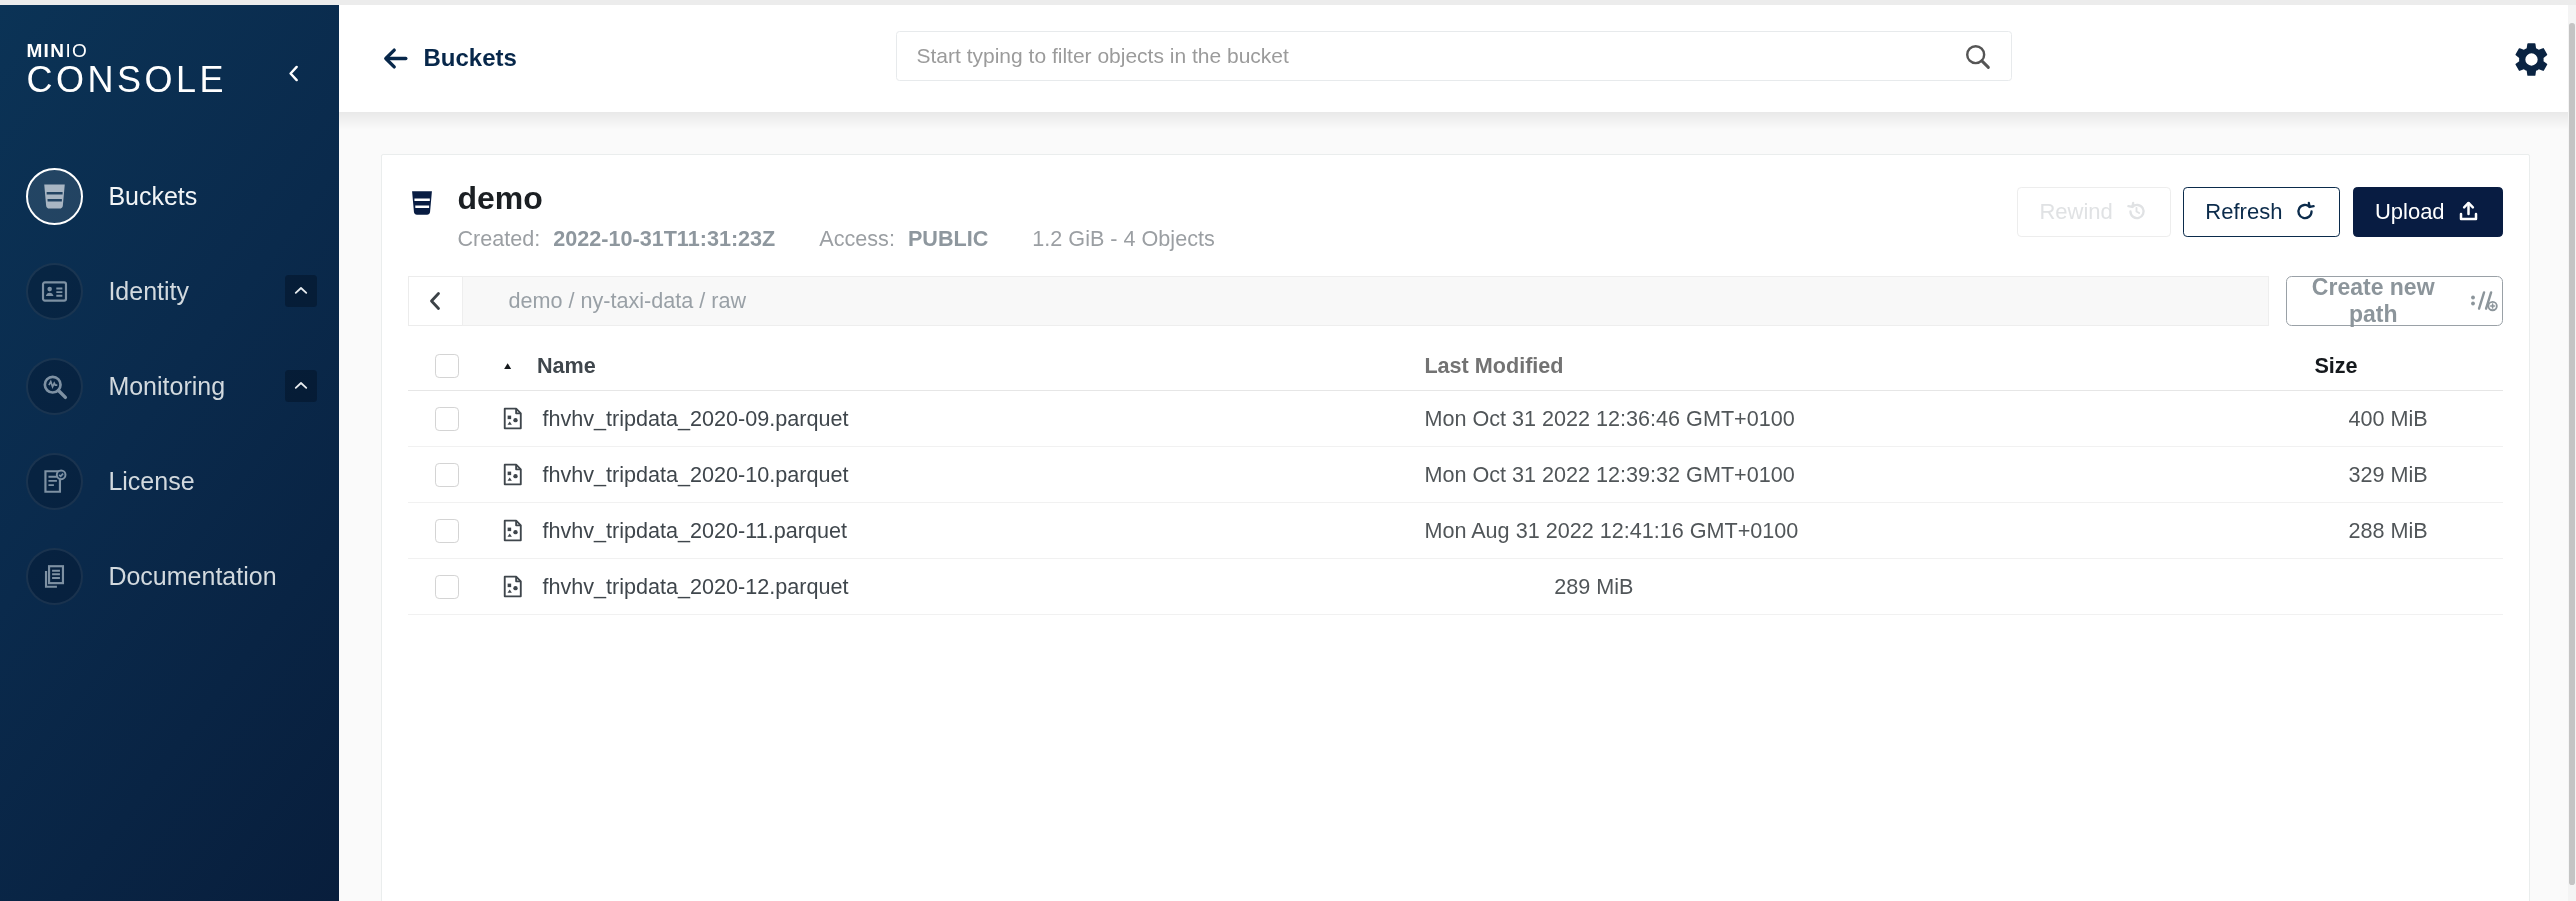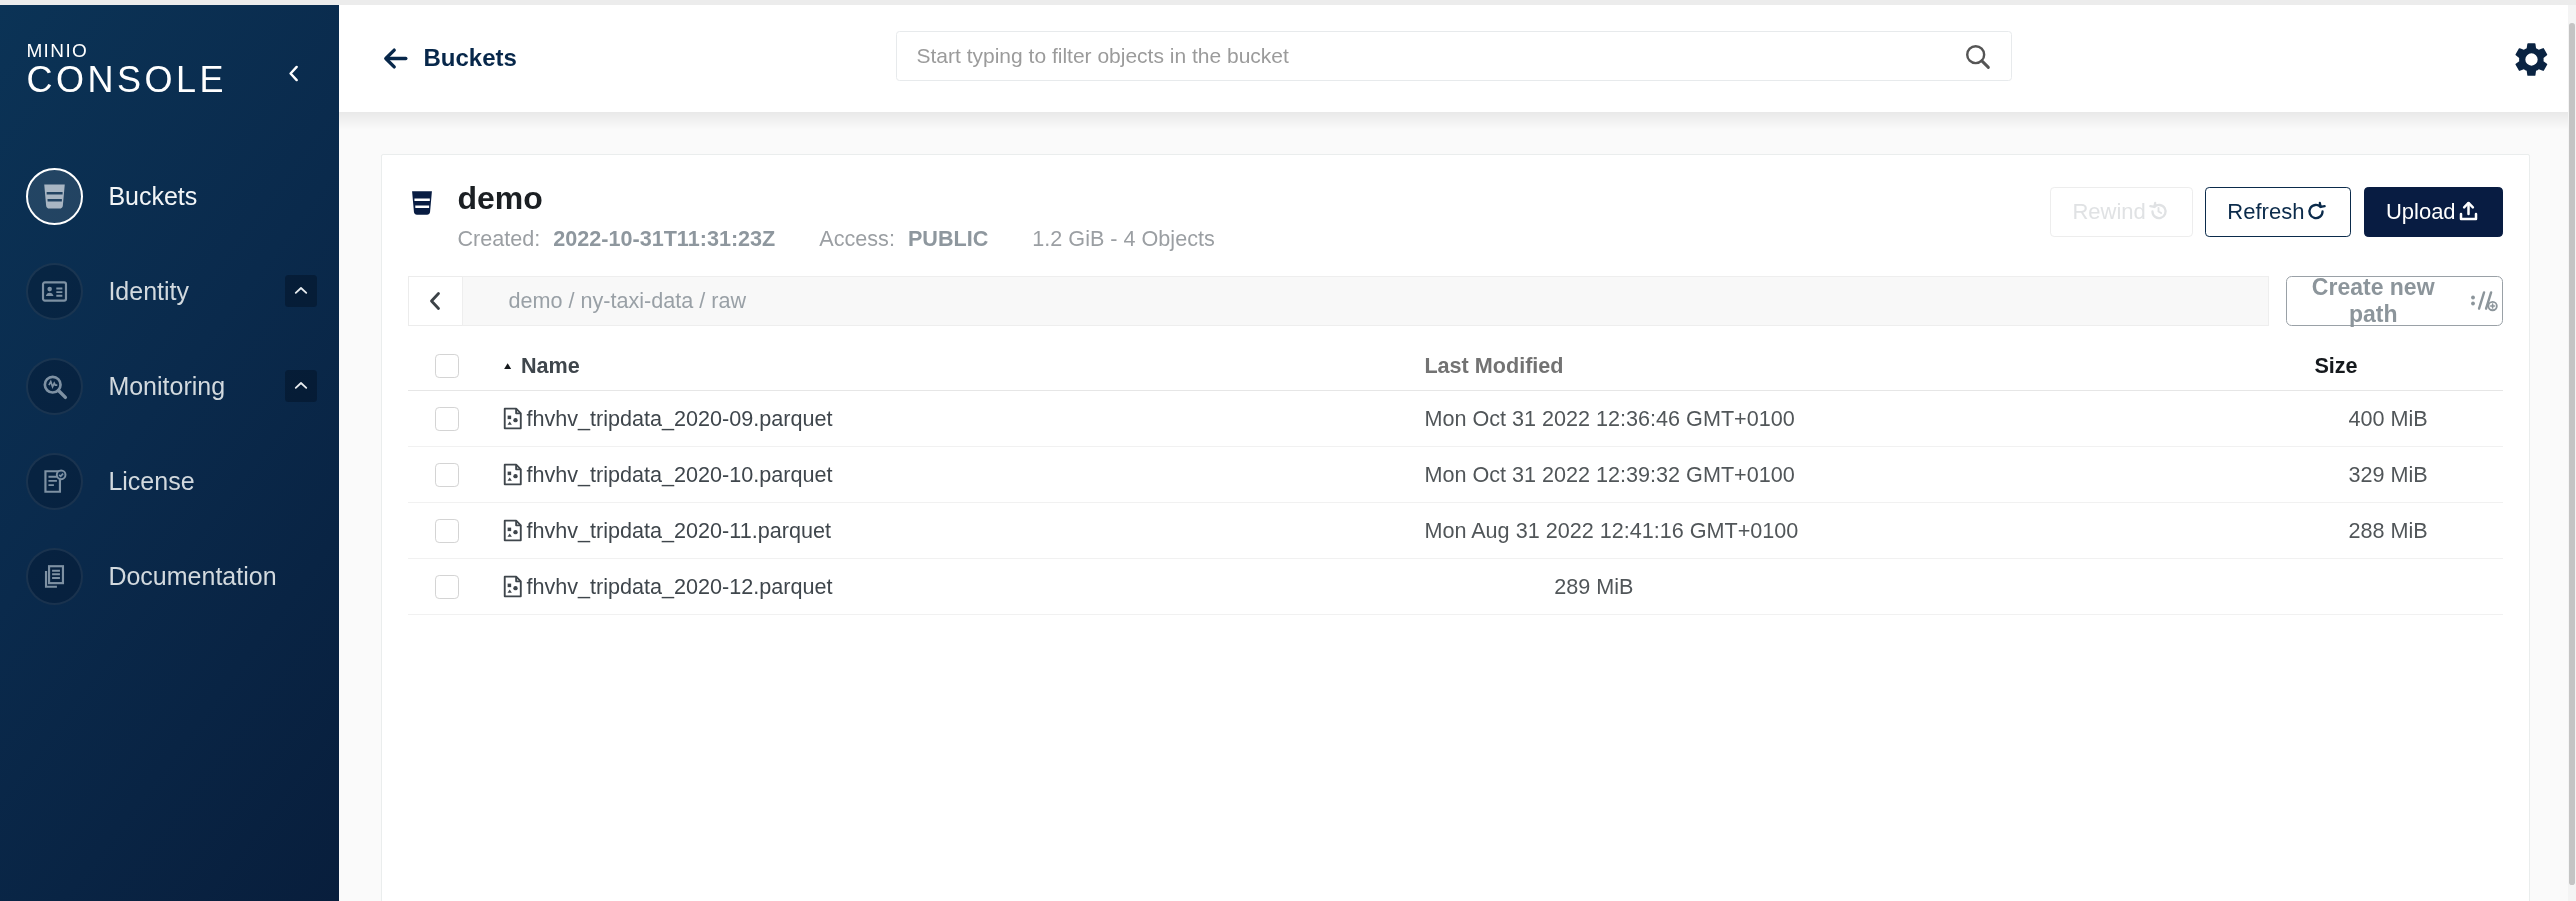--- a/index.html
+++ b/index.html
@@ -7,21 +7,21 @@
               font-family:"Liberation Sans", sans-serif; }
   .app { position:relative; width:2576px; height:901px; display:flex; padding-top:4.9px; }
   .top-strip { position:absolute; top:0; left:0; width:100%; height:4.9px; background:#ececec; z-index:50; }
 
   
   .sidebar { width:339px; height:100%; flex:0 0 339px; position:relative; z-index:5;
              background:linear-gradient(127deg,#0B3356 0%,#0A2A4C 45%,#081E3C 100%); }
   .logo-row { display:flex; align-items:flex-start; justify-content:space-between;
               padding:36px 29px 0 26.4px; }
   .logo-top { color:#fff; font-size:19px; letter-spacing:1.4px; line-height:19px; }
-  .logo-top b { font-weight:400; }
+  .logo-top b { font-weight:700; }
   .logo-top span { font-weight:300;text-align:right; }
   .logo-bottom { color:#fff; font-size:36px; font-weight:300; letter-spacing:3.5px; line-height:39px; }
   .collapse-btn { margin-top:16.7px; width:31px; height:31px; display:flex; align-items:center;
                   justify-content:center; cursor:pointer; }
   .collapse-btn svg { width:21px; height:21px; color:#fff; }
 
   .nav { margin-top:50px; display:flex; flex-direction:column; }
   .nav-item { position:relative; height:95px; display:flex; align-items:center;
               padding-left:26.4px; cursor:pointer; }
   .nav-circle { width:57px; height:57px; border-radius:50%; flex:0 0 57px;
@@ -63,21 +63,21 @@
   
   .card-head { display:flex; align-items:flex-start; }
   .bucket-glyph { width:28px; height:38px; color:#081C42; margin-top:4.2px; }
   .head-text { margin-left:21px; }
   .bucket-title { font-size:32px; font-weight:700; color:#1B1F23; line-height:36px; }
   .bucket-meta { margin-top:9.7px; font-size:21.6px; color:#9B9FA3; display:flex; gap:13px; align-items:baseline; }
   .bucket-meta .strong { font-weight:700; color:#8E979E; }
   .bucket-meta .gap { width:18px; }
   .head-actions { margin-left:auto; display:flex; gap:12.5px; padding-top:7px; }
   .btn { height:50px; border-radius:4.2px; display:flex; align-items:center; justify-content:center;
-         font-size:22px; padding:0 21px; cursor:pointer; background:#fff;
+         gap:11px; font-size:22px; padding:0 21px; cursor:pointer; background:#fff;
          font-family:"Liberation Sans", sans-serif; }
   .btn svg { width:25px; height:25px; }
   .btn-disabled { border:1.4px solid #EDEDED; color:#E0E2E4; cursor:default; }
   .btn-outline { border:1.4px solid #0B2B4B; color:#0B2B4B; font-weight:400; }
   .btn-solid { border:1.4px solid #081C42; background:#081C42; color:#ffffff; }
 
   
   .path-row { margin-top:24px; display:flex; align-items:flex-end; }
   .path-bar { flex:1; display:flex; height:50px; }
   .path-back { width:54px; background:#fff; border:1.4px solid #ECECEC; border-right:none;
@@ -92,21 +92,21 @@
   .newpath-btn svg { width:33px; height:25px; color:#8C959B; }
 
   
   .table { margin-top:16.7px; }
   .trow, .thead { display:flex; align-items:center; padding-left:27px; padding-right:75px; }
   .thead { height:49px; border-bottom:1.4px solid #E6E6E6; font-weight:700; color:#15191D; font-size:21.6px; }
   .trow { height:56px; border-bottom:1.4px solid #F1F1F1; font-size:21.6px; }
   .c-check { width:65px; flex:0 0 65px; display:flex; align-items:center; }
   .checkbox { width:24px; height:24px; border:1.4px solid #D4D4D4; border-radius:4.2px; background:#fff;
               cursor:pointer; }
-  .c-name { width:924px; flex:0 0 924px; display:flex; align-items:center; gap:1px; color:#3F464C; }
+  .c-name { width:924px; flex:0 0 924px; display:flex; align-items:center; gap:17px; color:#3F464C; }
   .sort-icon { width:15.3px; height:15.3px; color:#15191D; margin-right:4.2px; }
   .file-icon { width:25px; height:29px; color:#3F464C; flex:0 0 25px; }
   .c-mod { flex:1; color:#515659; }
   .c-size { width:209px; flex:0 0 209px; text-align:right; color:#515659; }
   .thead .c-size { padding-right:70px; }
   .name-text { cursor:pointer; }
 
   
   .scrollbar { position:absolute; top:4.9px; right:0; bottom:0; width:8.3px; background:#F4F4F4; z-index:60; }
   .scroll-thumb { position:absolute; top:18px; left:1.4px; width:5.6px; height:862px;

